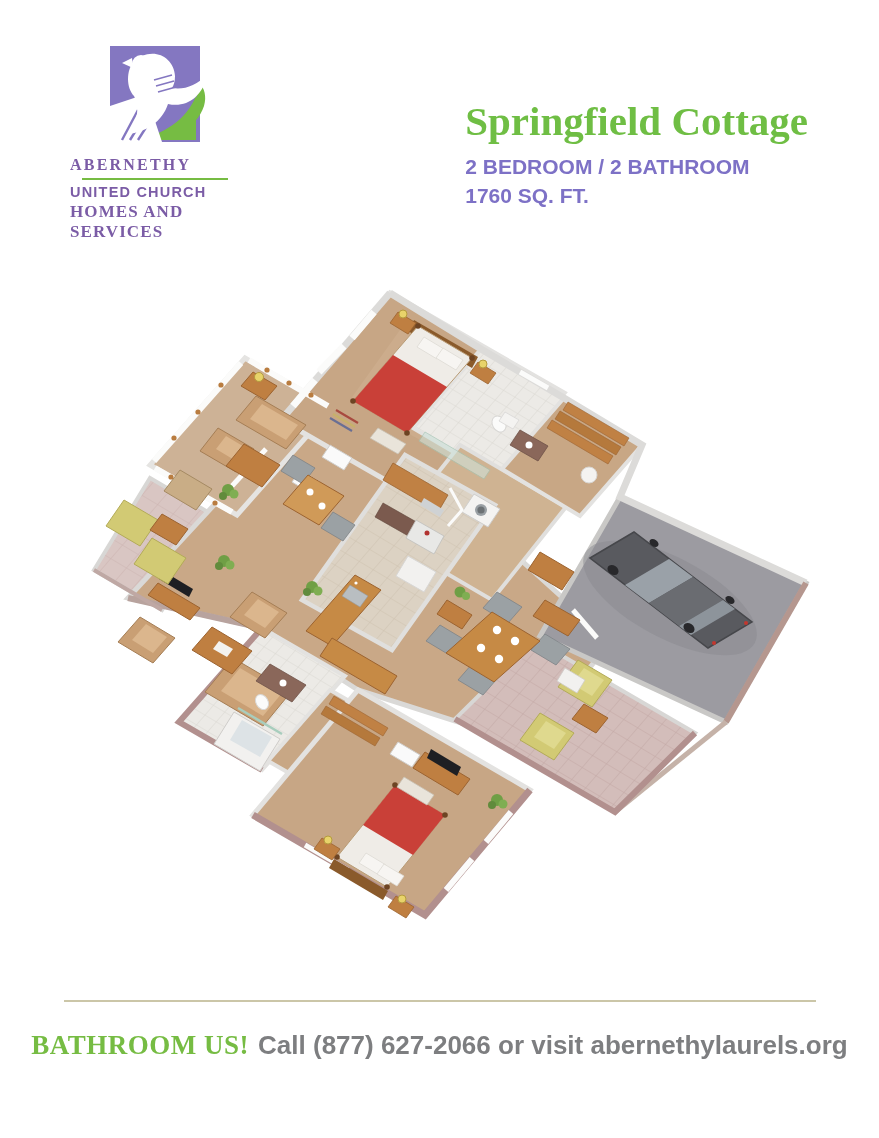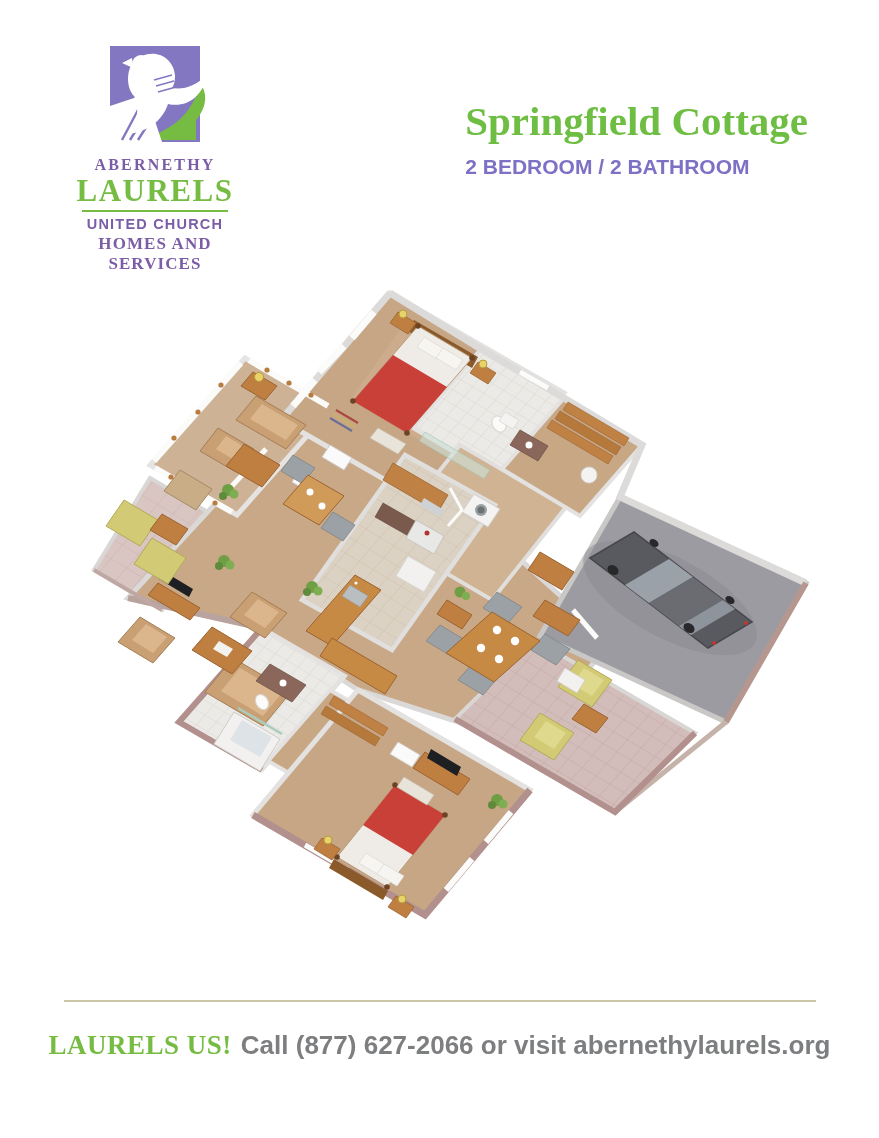--- a/index.html
+++ b/index.html
@@ -1,21 +1,21 @@
 <!DOCTYPE html>
 <html><head>
 <meta charset="utf-8">
 <style>
   html,body{margin:0;padding:0;}
   body{width:879px;height:1138px;background:#ffffff;position:relative;overflow:hidden;
        font-family:"Liberation Sans",sans-serif;}
   .page{position:absolute;inset:0;}
 
   
-  .logo{position:absolute;left:70px;top:44px;width:170px;text-align:center;}
+  .logo{position:absolute;left:70px;top:44px;width:170px;text-align:left;}
   .logo-mark{display:block;margin:0 auto 8px auto;}
   .logo-line1{font-family:"Liberation Serif",serif;font-weight:700;font-size:16px;
               letter-spacing:2.2px;color:#7B5CA6;}
   .logo-line2{font-family:"Liberation Serif",serif;font-weight:700;font-size:31px;
               letter-spacing:1.5px;color:#76BC43;line-height:1.0;margin-top:1px;}
   .logo-rule{width:146px;height:2px;background:#76BC43;margin:4px auto 4px auto;}
   .logo-line3{font-family:Liberation Sans, sans-serif;font-weight:700;font-size:14.5px;
               letter-spacing:1.2px;color:#7B5CA6;}
   .logo-line4{font-family:"Liberation Serif",serif;font-weight:700;font-size:17px;
               letter-spacing:1.1px;color:#7B5CA6;margin-top:2px;}
@@ -52,29 +52,29 @@
       <path d="M14,62 L50,50 L66,98 L14,98 Z" fill="#ffffff"></path>
       <path d="M26,96 L42,66 M34,96 L50,70 M42,96 L56,74" stroke="#8477C1" stroke-width="2.4" fill="none"></path>
 
       <path d="M46,12 C62,5 78,15 79,32 C79,37 78,41 76,44 C88,46 100,42 112,30 C106,54 90,64 72,60
                C66,78 50,88 32,90 C42,76 44,62 38,52 C30,44 30,26 38,17 Z" fill="#ffffff"></path>
       <circle cx="45" cy="20" r="9" fill="#ffffff"></circle>
       <path d="M36,14 L26,19 L37,24 Z" fill="#ffffff"></path>
       <path d="M58,36 L76,31 M60,42 L78,37 M62,48 L80,43" stroke="#8477C1" stroke-width="1.6" fill="none"></path>
     </svg>
     <div class="logo-line1">ABERNETHY</div>
-    <div class="logo-line2">LAURELS</div>
     <div class="logo-rule"></div>
     <div class="logo-line3">UNITED CHURCH</div>
     <div class="logo-line4">HOMES AND SERVICES</div>
   </div>
 
   <div class="header">
     <h1>Springfield Cottage</h1>
     <div class="spec first">2 BEDROOM / 2 BATHROOM</div>
+    <div class="spec">1760 SQ. FT.</div>
   </div>
 
   <svg class="floorplan" viewBox="0 0 879 1138">
     <defs>
       <pattern id="tileKitchen" width="16" height="16" patternUnits="userSpaceOnUse" patternTransform="matrix(0.87,0.52,-0.65,0.75,0,0)">
         <rect width="16" height="16" fill="#DCD2C3"></rect>
         <path d="M0,0 H16 M0,0 V16" stroke="#CEC2B0" stroke-width="1"></path>
       </pattern>
       <pattern id="tileBath" width="13" height="13" patternUnits="userSpaceOnUse" patternTransform="matrix(0.87,0.52,-0.65,0.75,0,0)">
         <rect width="13" height="13" fill="#ECEAE6"></rect>
@@ -350,16 +350,16 @@
 
     <g>
       <polygon points="124,500 158,520 140,546 106,526" fill="#D2CA74" stroke="#B3AB58" stroke-width="1"></polygon>
       <polygon points="152,538 186,558 168,584 134,564" fill="#D2CA74" stroke="#B3AB58" stroke-width="1"></polygon>
       <polygon points="162,514 188,529 176,545 150,530" fill="#BF7F41" stroke="#9C6330" stroke-width="1"></polygon>
     </g>
   </svg>
 
   <div class="divider"></div>
   <div class="footer">
-    <span class="contact-label">LAURELS US!</span><span class="contact-text">Call (877) 627-2066 or visit abernethylaurels.org</span>
+    <span class="contact-label">BATHROOM US!</span><span class="contact-text">Call (877) 627-2066 or visit abernethylaurels.org</span>
   </div>
 
 </div>
 
 </body></html>

